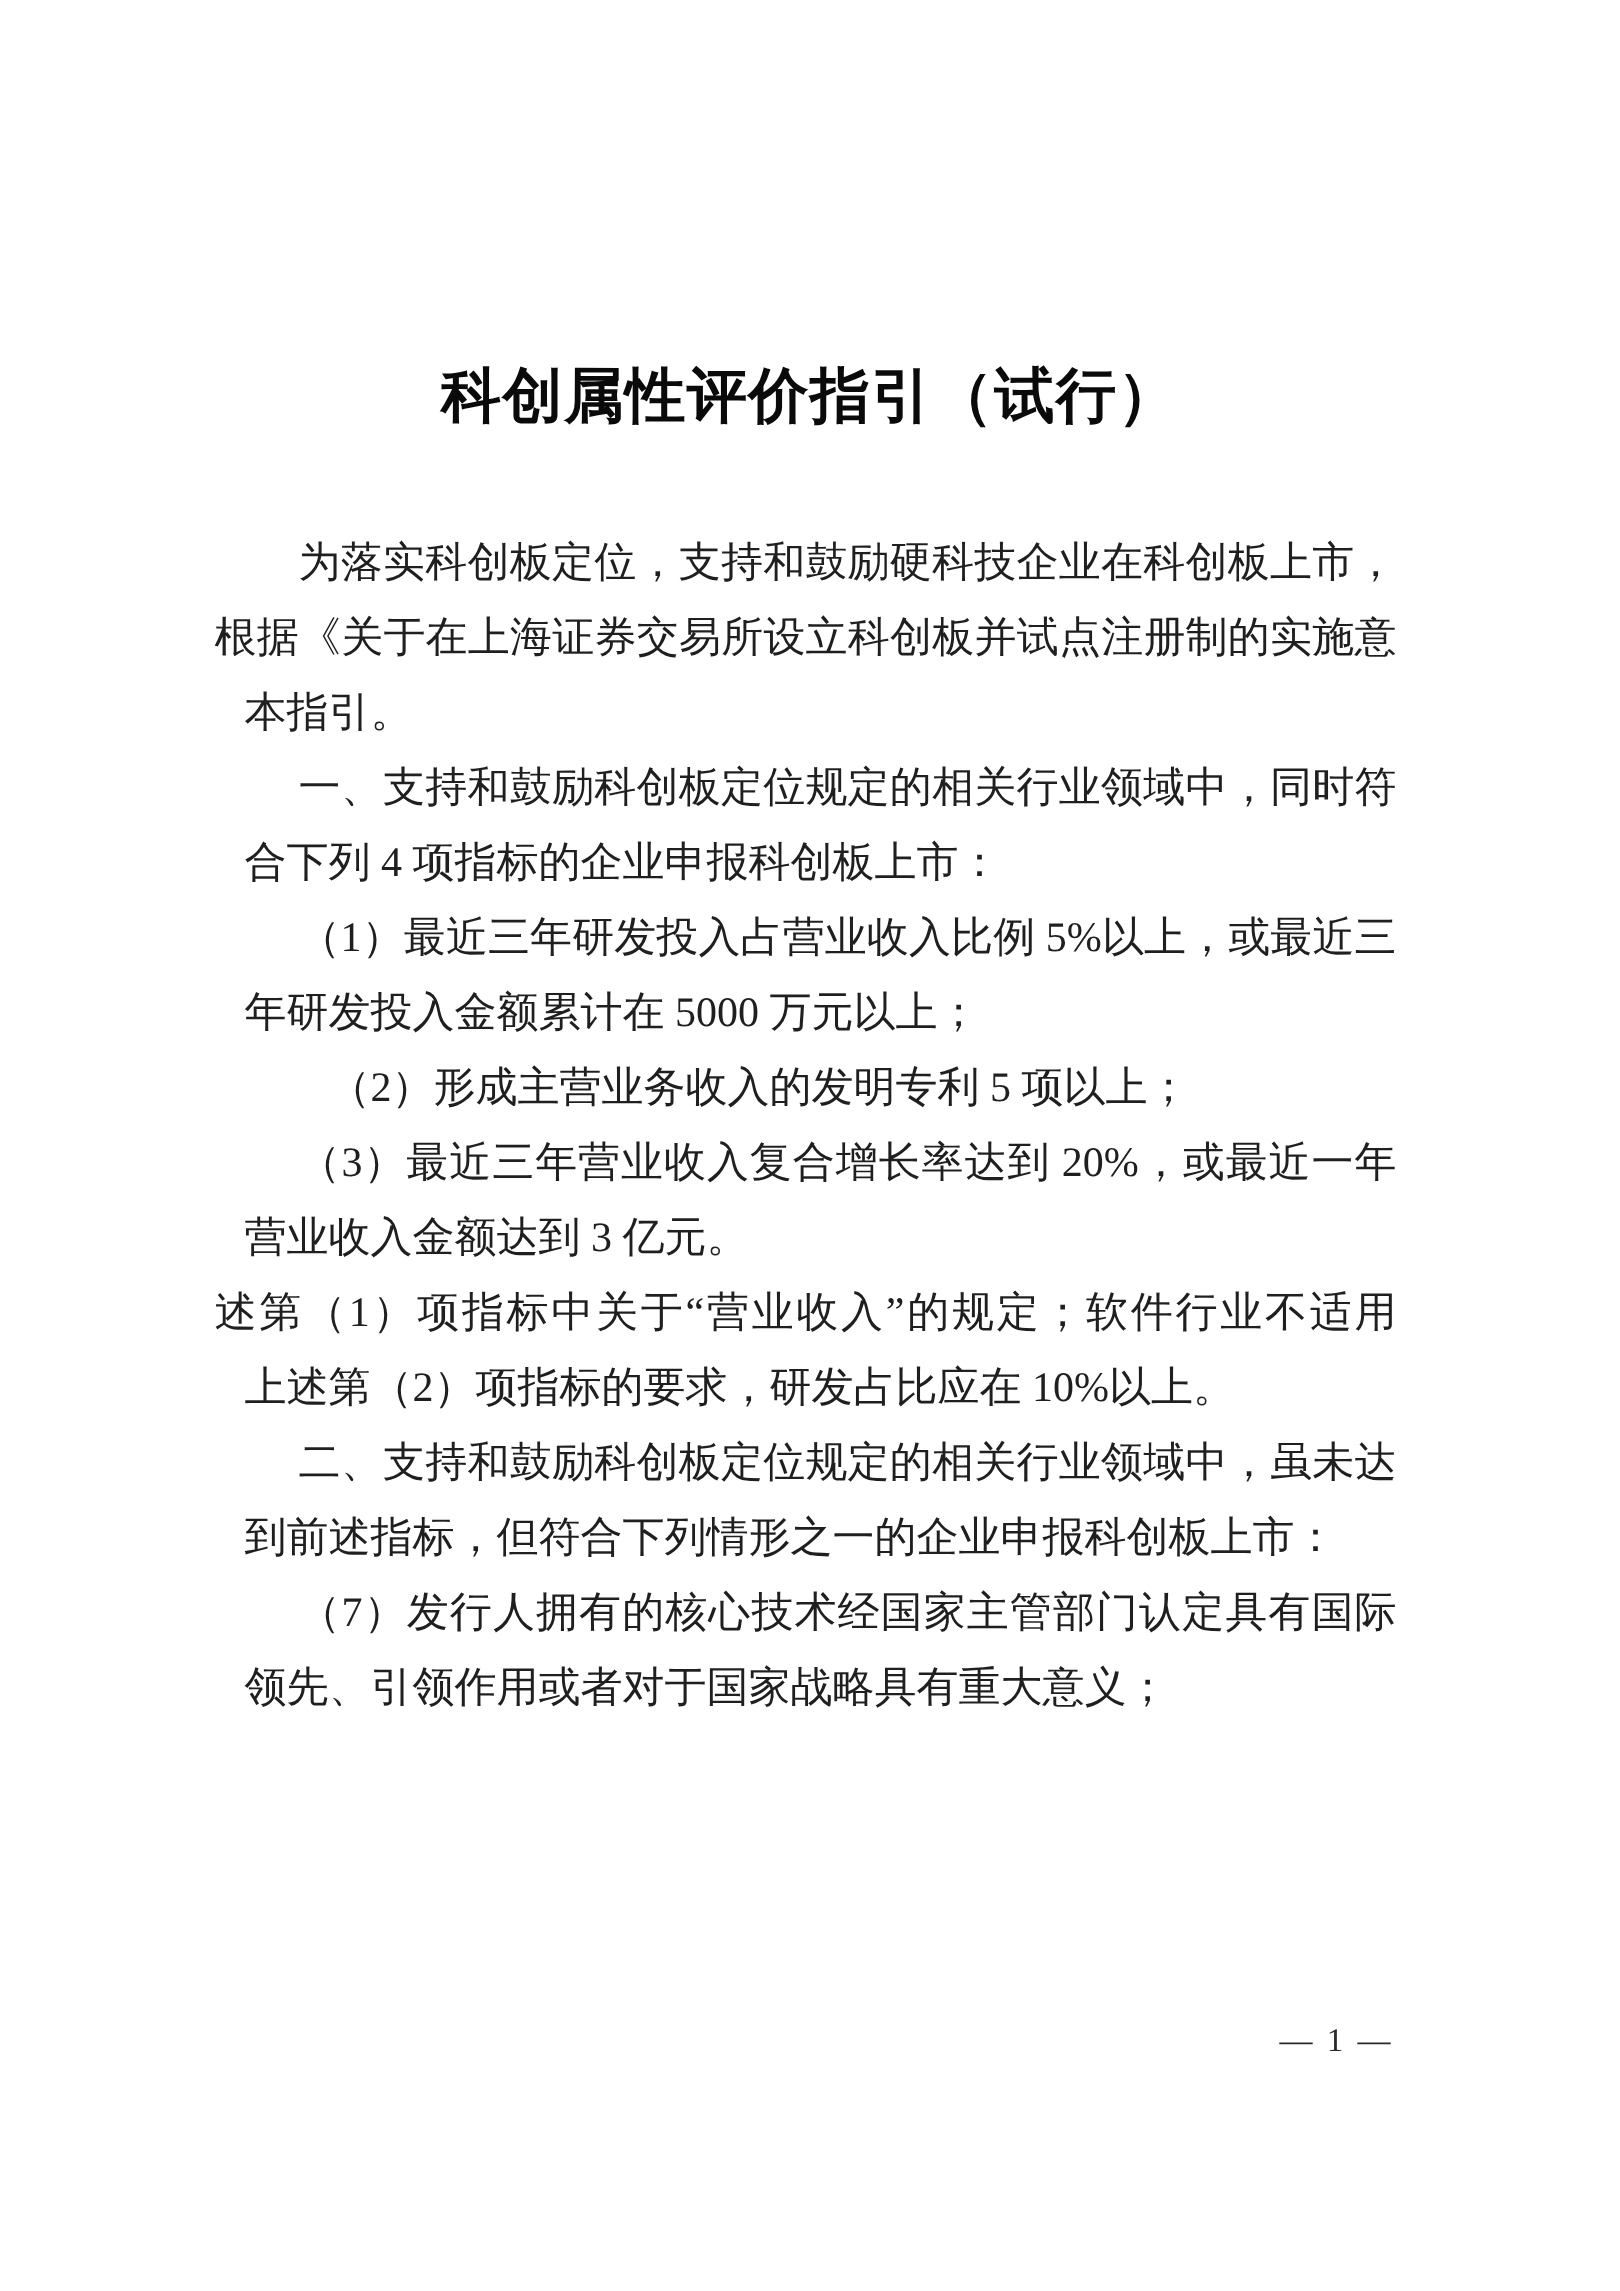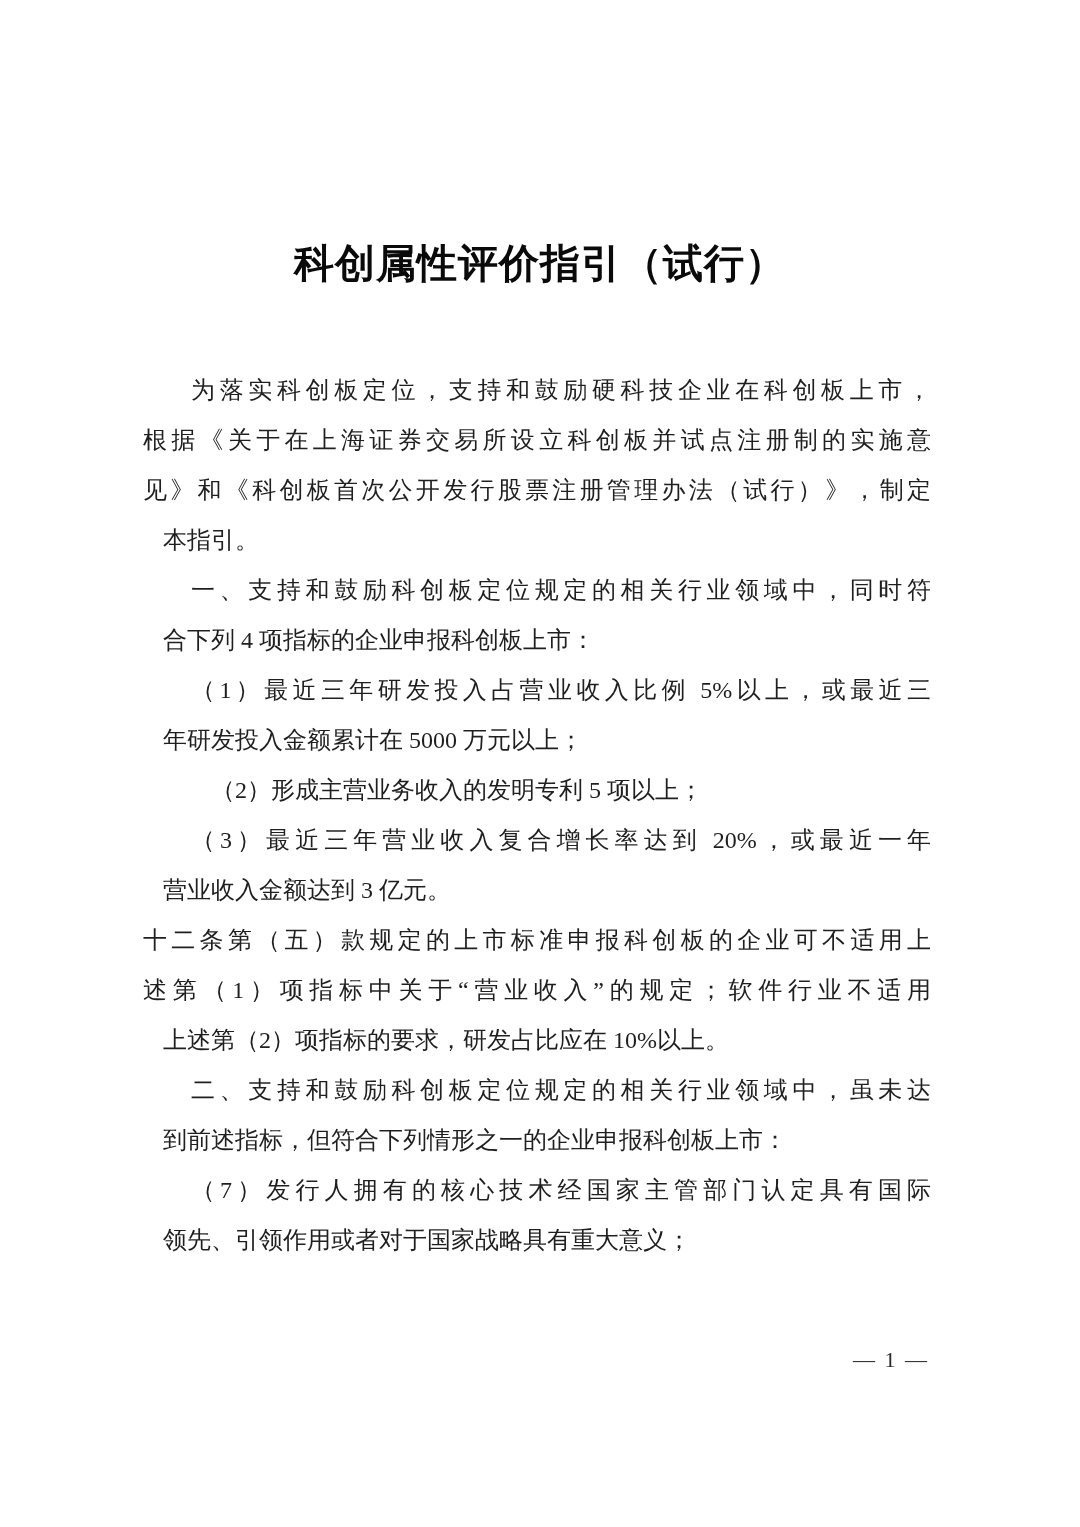--- a/index.html
+++ b/index.html
@@ -23,24 +23,24 @@
     width: 1080px;
     text-align: center;
     font-size: 40px;
     font-weight: bold;
     color: #0a0a0a;
     letter-spacing: 1px;
     line-height: 56px;
   }
   .doc-body {
     position: absolute;
-    top: 365px;
+    top: 351px;
     left: 143px;
     width: 788px;
-    font-size: 24px;
+    font-size: 28px;
     line-height: 50px;
   }
   .line {
     text-align: justify;
     text-align-last: justify;
     height: 50px;
     white-space: nowrap;
   }
   .line.end {
     text-align-last: left;
@@ -62,35 +62,33 @@
 <body>
 
 <div class="page">
 
   <div class="doc-title">科创属性评价指引（试行）</div>
 
   <div class="doc-body">
 
     <div class="line indent">为落实科创板定位，支持和鼓励硬科技企业在科创板上市，</div>
     <div class="line">根据《关于在上海证券交易所设立科创板并试点注册制的实施意</div>
-    <div class="line">见》和《科创板首次公开发行股票注册管理办法（试行）》，制定</div>
     <div class="line end">本指引。</div>
 
     <div class="line indent">一、支持和鼓励科创板定位规定的相关行业领域中，同时符</div>
     <div class="line end">合下列 4 项指标的企业申报科创板上市：</div>
 
     <div class="line indent">（1）最近三年研发投入占营业收入比例 5%以上，或最近三</div>
     <div class="line end">年研发投入金额累计在 5000 万元以上；</div>
 
     <div class="line indent end">（2）形成主营业务收入的发明专利 5 项以上；</div>
 
     <div class="line indent">（3）最近三年营业收入复合增长率达到 20%，或最近一年</div>
     <div class="line end">营业收入金额达到 3 亿元。</div>
 
-    <div class="line">十二条第（五）款规定的上市标准申报科创板的企业可不适用上</div>
     <div class="line">述第（1）项指标中关于“营业收入”的规定；软件行业不适用</div>
     <div class="line end">上述第（2）项指标的要求，研发占比应在 10%以上。</div>
 
     <div class="line indent">二、支持和鼓励科创板定位规定的相关行业领域中，虽未达</div>
     <div class="line end">到前述指标，但符合下列情形之一的企业申报科创板上市：</div>
 
     <div class="line indent">（7）发行人拥有的核心技术经国家主管部门认定具有国际</div>
     <div class="line end">领先、引领作用或者对于国家战略具有重大意义；</div>
   </div>
 

